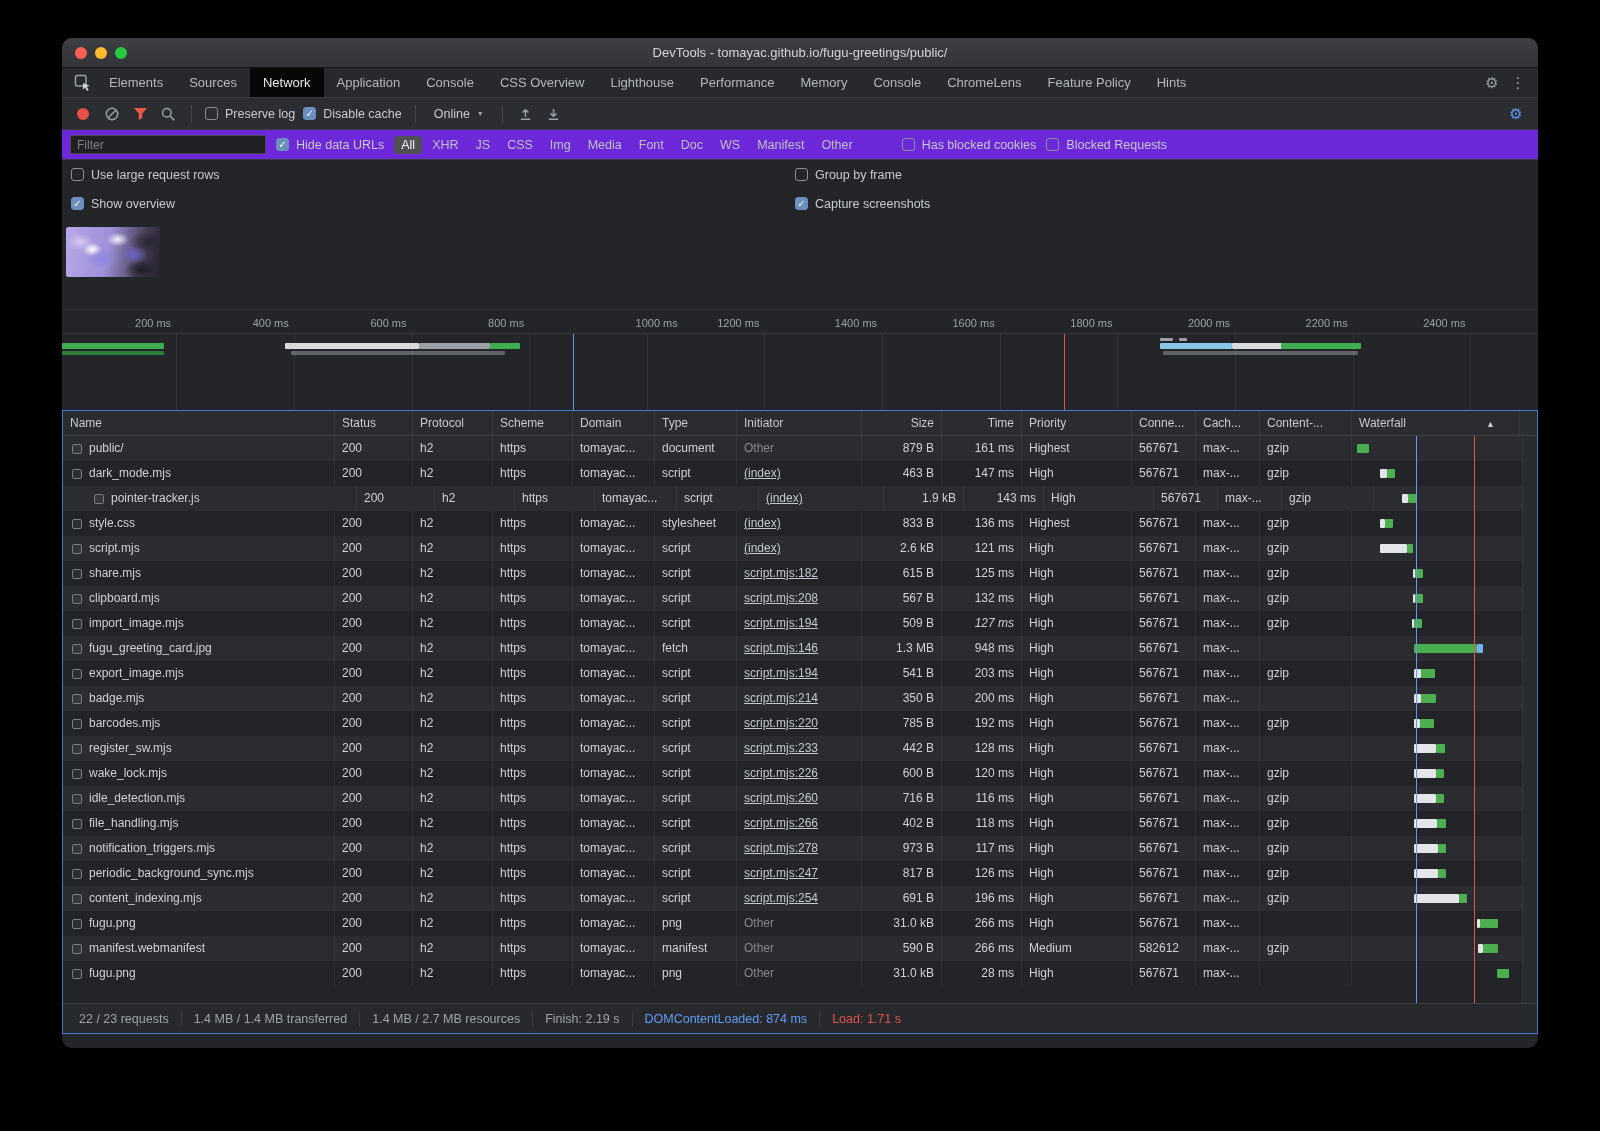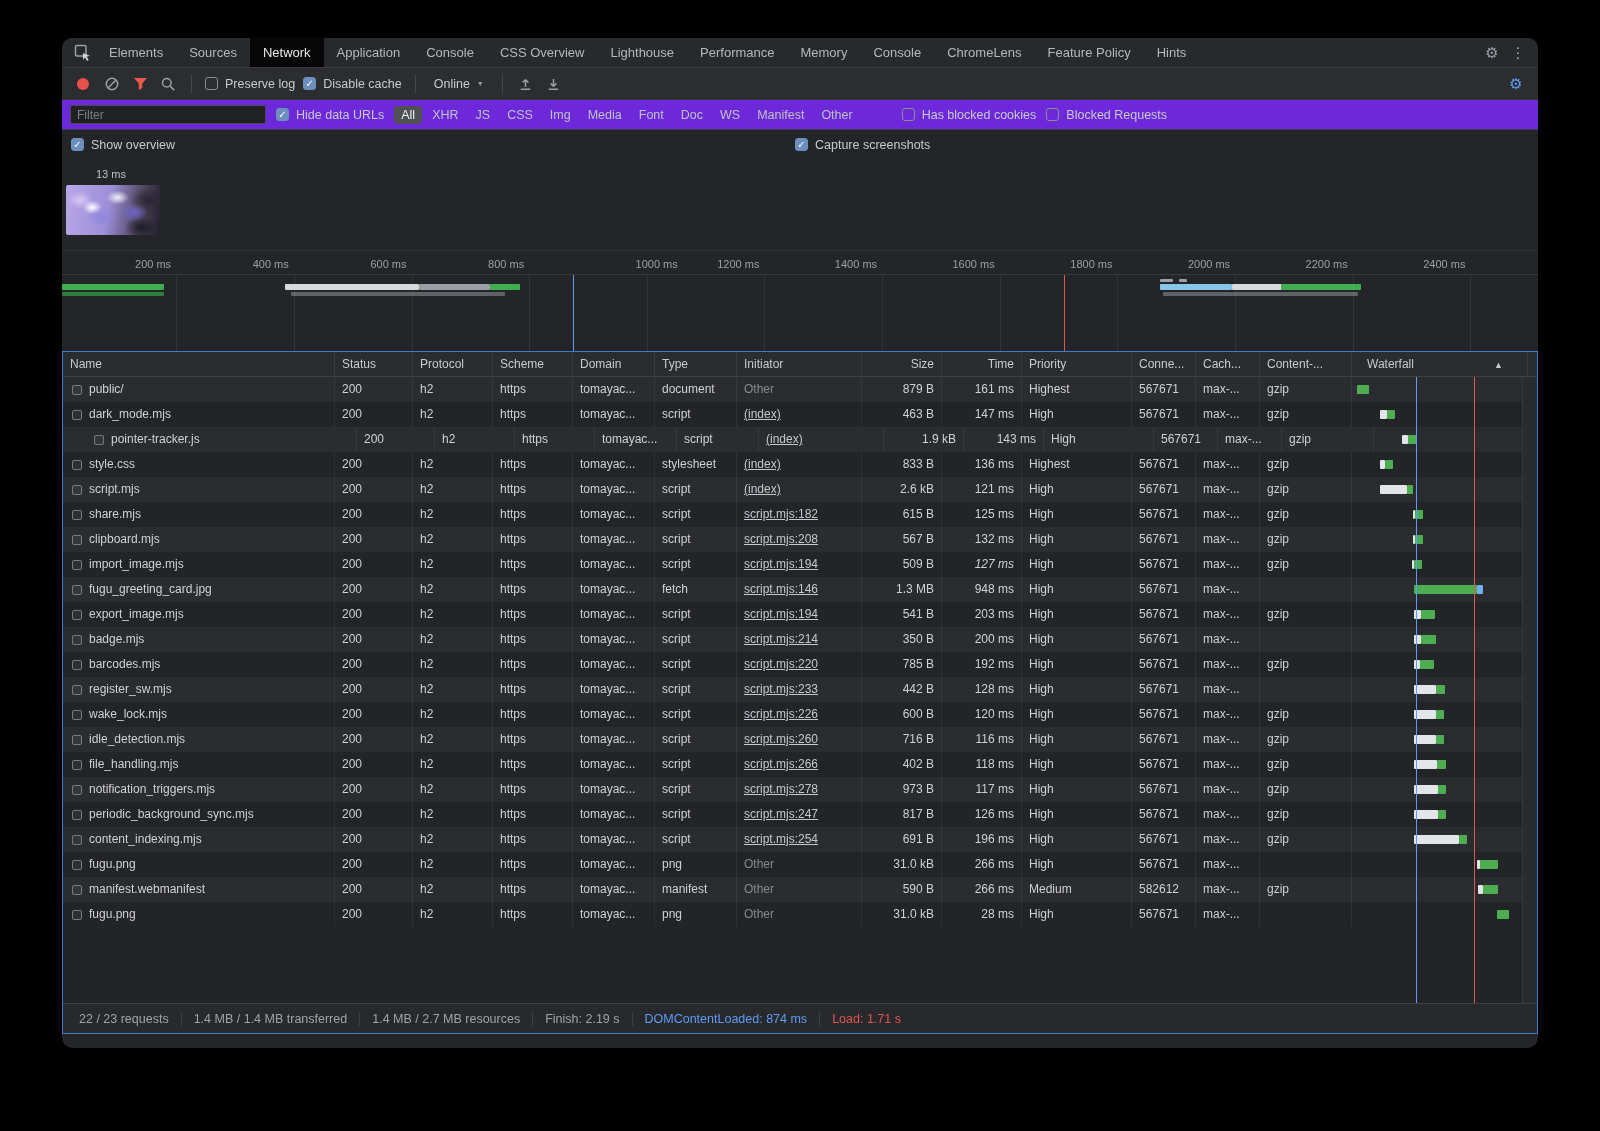--- a/index.html
+++ b/index.html
@@ -106,20 +106,28 @@
            font-size:12.5px;color:#9fa3a8;padding:0 4px}
   .sitem{padding:0 12px;border-right:1px solid #3d3e42;line-height:14px;white-space:nowrap}
   .sitem:last-child{border-right:none}
 </style>
 </head>
 <body>
 
 <div class="stage">
   <div class="window">
 
+    <div class="titlebar">
+      <div class="lights">
+        <span class="light" style="background: rgb(255, 95, 87);"></span>
+        <span class="light" style="background: rgb(254, 188, 46);"></span>
+        <span class="light" style="background: rgb(42, 200, 64);"></span>
+      </div>
+      <div class="title-text">DevTools - tomayac.github.io/fugu-greetings/public/</div>
+    </div>
 
     <div class="tabbar">
       <span class="tb-icon">
         <svg width="17" height="17" viewBox="0 0 17 17">
             <rect x="1.5" y="1.5" width="10.5" height="10.5" rx="1.5" fill="none" stroke="#9aa0a6" stroke-width="1.5"></rect>
             <path d="M9 9l6.8 2.7-3.1 1 2 3.2-1.7 1-1.9-3.3-2.1 2.1z" fill="#cfd1d5"></path>
           </svg>
       </span>
       <div class="tabs" id="tabs">
           <div class="tab">Elements</div>
@@ -217,31 +225,40 @@
         <span>Has blocked cookies</span>
       </label>
       <label class="cbrow">
         <span class="cb"></span>
         <span>Blocked Requests</span>
       </label>
     </div>
 
     <div class="optsrow">
       <label class="cbrow">
+        <span class="cb"></span>
+        <span>Use large request rows</span>
+      </label>
+      <label class="cbrow col2">
+        <span class="cb"></span>
+        <span>Group by frame</span>
+      </label>
+    </div>
+    <div class="optsrow">
+      <label class="cbrow">
         <span class="cb on">✓</span>
         <span>Show overview</span>
       </label>
       <label class="cbrow col2">
         <span class="cb on">✓</span>
         <span>Capture screenshots</span>
       </label>
     </div>
 
     <div class="filmstrip">
-      <div class="fs-time">13 ms</div>
       <div class="fs-thumb"></div>
     </div>
 
     <div class="ovwrap">
       <div class="ruler" id="ruler">
           <div class="ruler-label" style="left: 7.73%;">200 ms</div>
           <div class="ruler-label" style="left: 15.7%;">400 ms</div>
           <div class="ruler-label" style="left: 23.68%;">600 ms</div>
           <div class="ruler-label" style="left: 31.65%;">800 ms</div>
           <div class="ruler-label" style="left: 39.62%; margin-left: 36px;">1000 ms</div>
@@ -293,21 +310,21 @@
           <div class="hcell" style="width: 80px;"><span>Scheme</span></div>
           <div class="hcell" style="width: 82px;"><span>Domain</span></div>
           <div class="hcell" style="width: 82px;"><span>Type</span></div>
           <div class="hcell" style="width: 125px;"><span>Initiator</span></div>
           <div class="hcell r" style="width: 80px;"><span>Size</span></div>
           <div class="hcell r" style="width: 80px;"><span>Time</span></div>
           <div class="hcell" style="width: 110px;"><span>Priority</span></div>
           <div class="hcell" style="width: 64px;"><span>Conne...</span></div>
           <div class="hcell" style="width: 64px;"><span>Cach...</span></div>
           <div class="hcell" style="width: 92px;"><span>Content-...</span></div>
-          <div class="hcell" style="width: 168px; margin-left: 8px;"><span>Waterfall</span><span class="sort">▲</span></div>
+          <div class="hcell" style="width: 168px;"><span>Waterfall</span><span class="sort">▲</span></div>
           <div class="gutcorner"></div>
         </div>
       <div class="gbody" id="gbody">
           <div class="row alt">
             <div class="cell namec" style="width: 272px;">
               <div class="ficon"></div>
               <span>public/</span>
             </div>
             <div class="cell" style="width: 78px;"><span>200</span></div>
             <div class="cell" style="width: 80px;"><span>h2</span></div>

